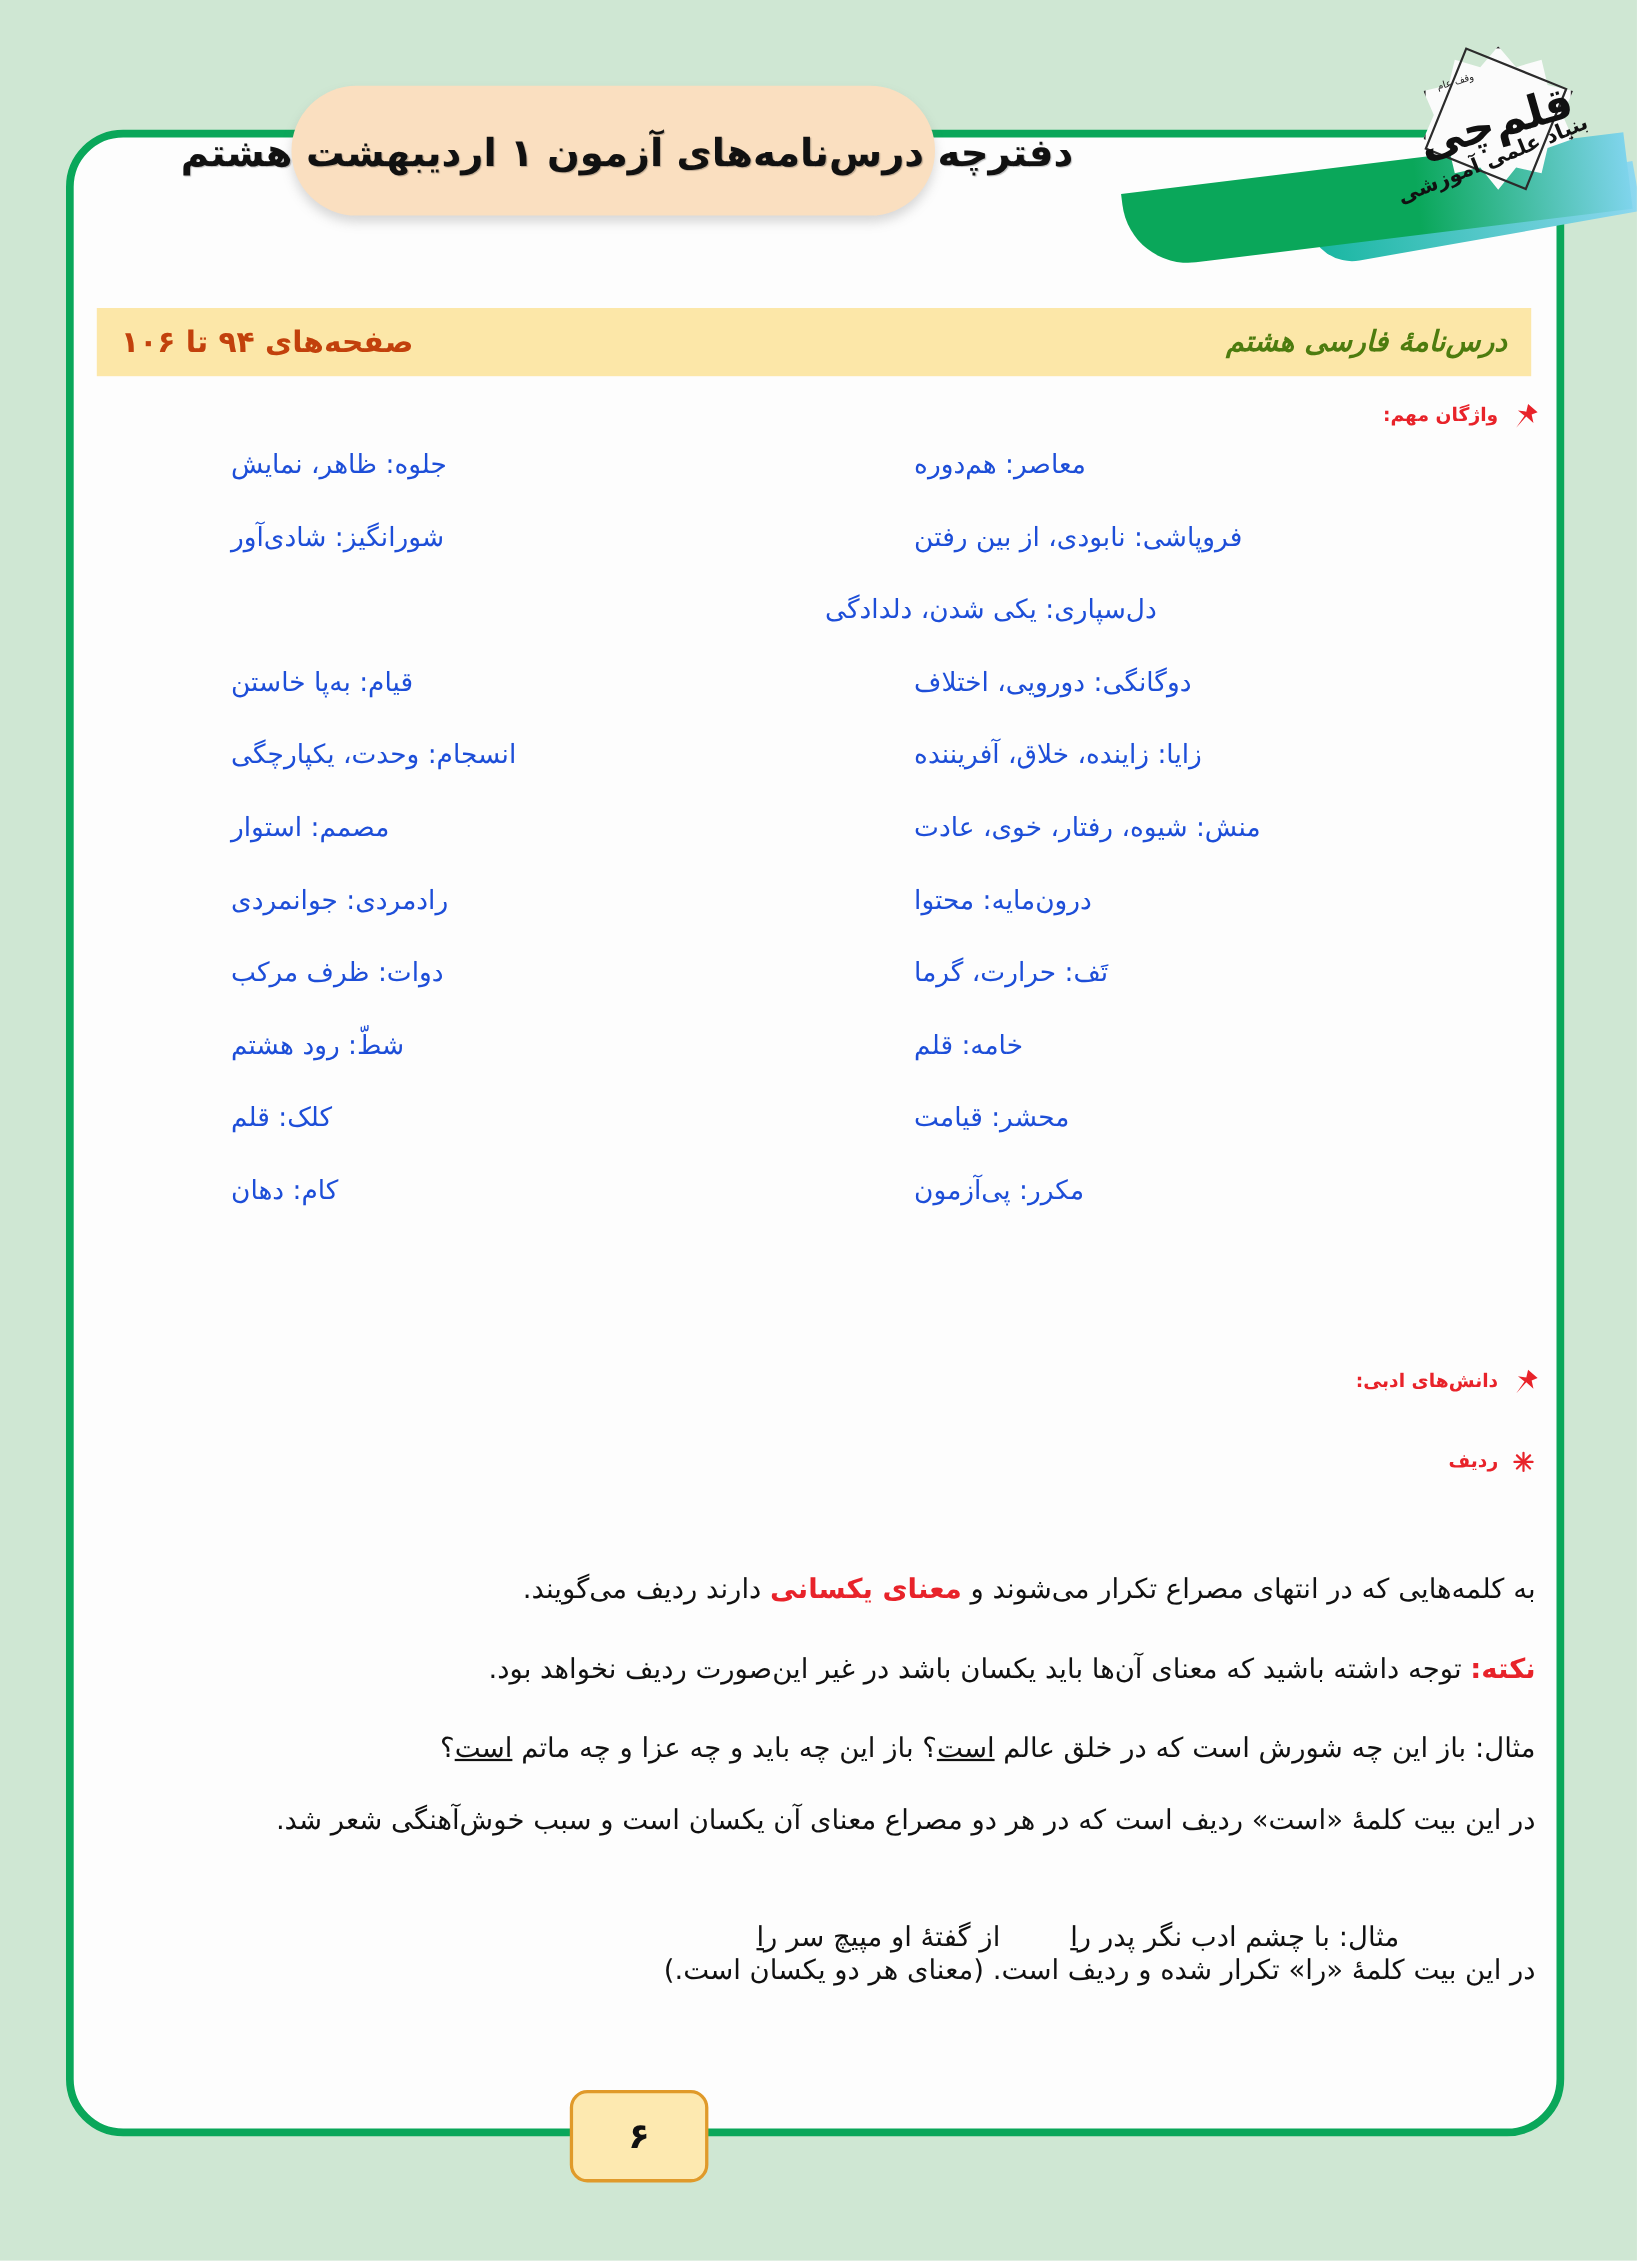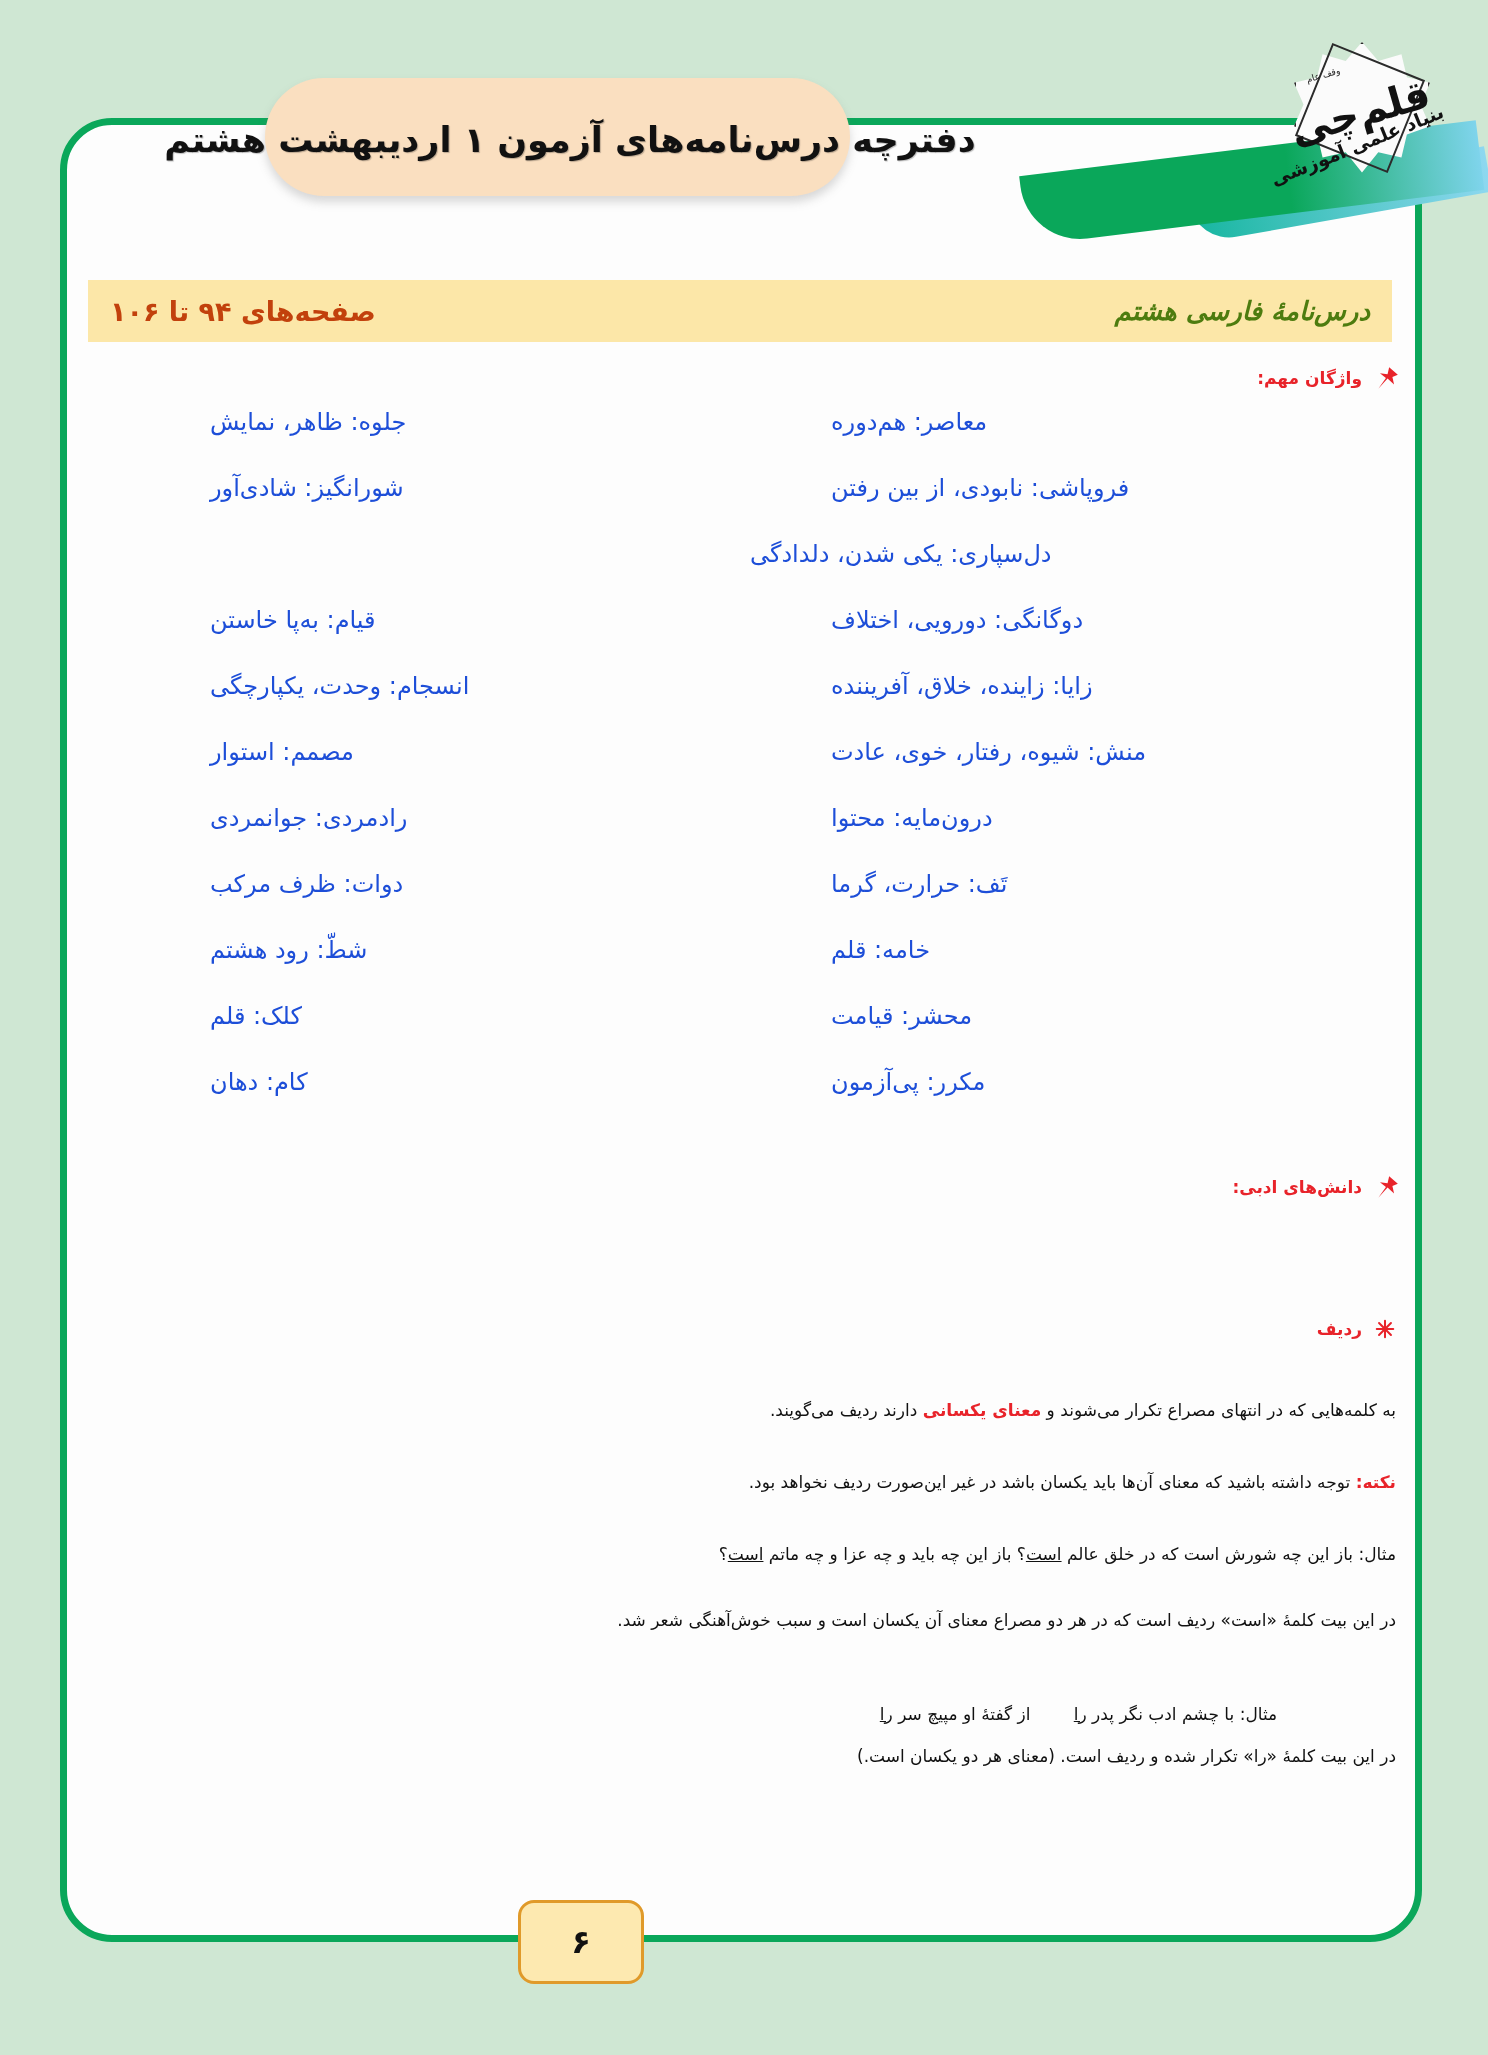--- a/index.html
+++ b/index.html
@@ -183,25 +183,26 @@
     line-height:1.2;
   }
   .vcell.right{ text-align:left; padding-left:72px; }
   .vcell.left{ text-align:left; padding-left:90px; }
 
   
   .para{
     position:absolute;
     direction:rtl;
     text-align:right;
-    font-size:17px;
+    font-size:25px;
     color:#111;
     line-height:1.5;
     z-index:7;
     white-space:nowrap;
+    margin-top:28px;
   }
   .rd{color:#e8232a;font-weight:bold;}
   .u{text-decoration:underline;}
 
   
   .pagenum{
     position:absolute;
     left:518px;top:1900px;
     width:120px;height:78px;
     background:#fde9b0;
@@ -287,21 +288,21 @@
   <div class="vocab-row">
     <div class="vcell right">محشر: قیامت</div>
     <div class="vcell left">کلک: قلم</div>
   </div>
   <div class="vocab-row">
     <div class="vcell right">مکرر: پی‌آزمون</div>
     <div class="vcell left">کام: دهان</div>
   </div>
 </div>
 
-<div class="sec-head" style="right:88px;top:1174px;margin-left:20px;">
+<div class="sec-head" style="right:88px;top:1243px;margin-left:20px;">
   <span class="pin-icon">
     <svg viewBox="0 0 24 24" width="26" height="26">
       <path d="M14 2 L22 9 L17 11 L18.5 18 L12.5 12.5 L4 22 L11 12 L5.5 7.5 L12.5 8.5 Z" fill="#e8232a"></path>
     </svg>
   </span>
   <span>دانش‌های ادبی:</span>
 </div>
 
 <div class="sec-head" style="right:92px;top:1318px;">
   <span class="star-icon">

